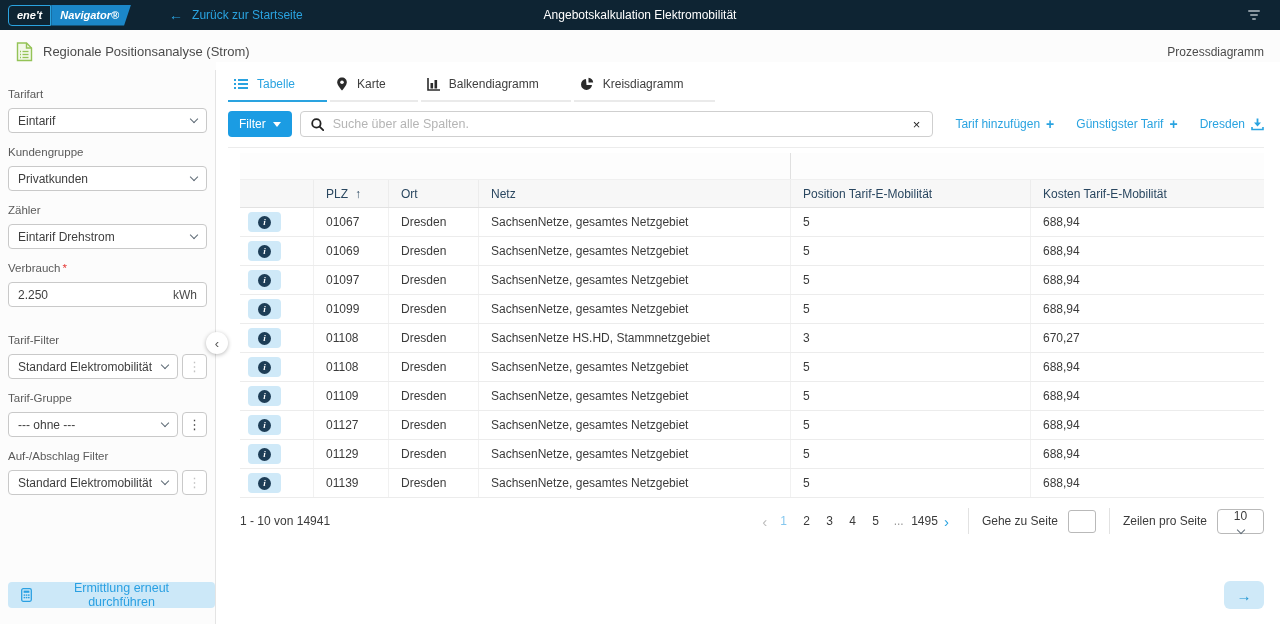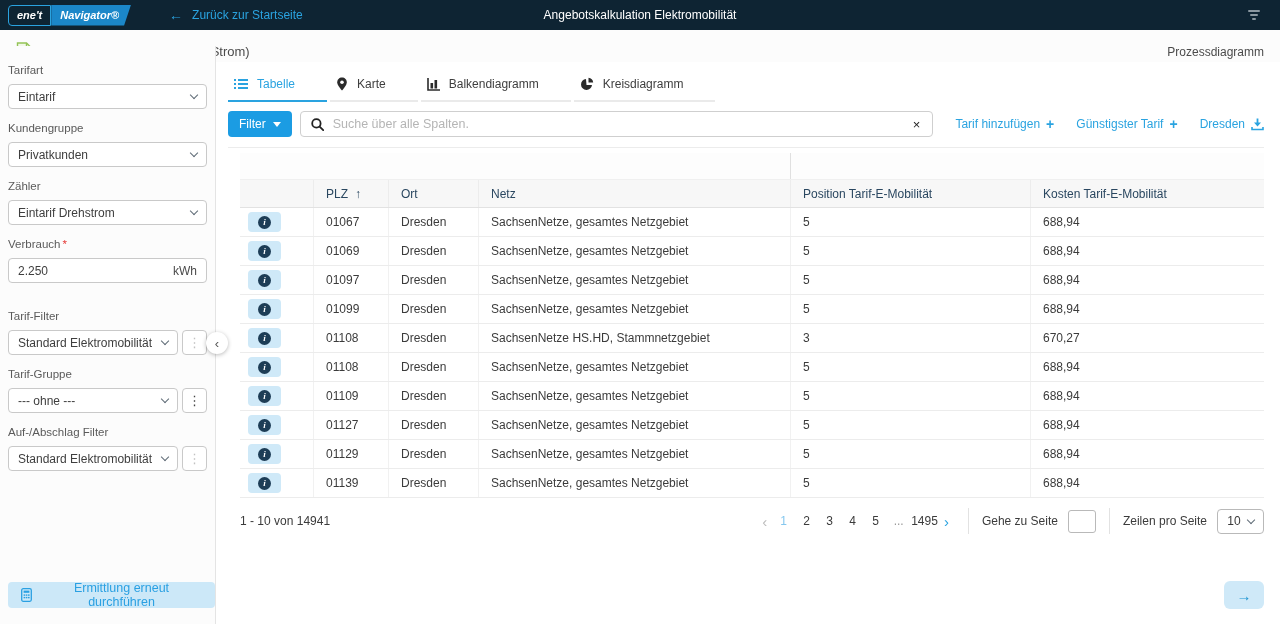--- a/index.html
+++ b/index.html
@@ -17,21 +17,21 @@
   .menu-icon { margin-left:auto; margin-right:16px; display:flex; flex-direction:column; align-items:center; gap:2px; cursor:pointer; padding:4px; }
   .menu-icon i { display:block; height:2px; background:#8a97a0; border-radius:1px; }
   .menu-icon i:nth-child(1){ width:12px; } .menu-icon i:nth-child(2){ width:8px; } .menu-icon i:nth-child(3){ width:4px; }
 
   
   .page-header { position:absolute; top:30px; left:0; right:0; height:44px; background:#fcfcfc; border-bottom:1px solid #e9e9e9; display:flex; align-items:center; padding:0 16px; gap:10px; }
   .page-header .title { font-size:13px; color:#4b4b4b; }
   .page-header .process { margin-left:auto; font-size:12px; color:#4b4b4b; cursor:pointer; }
 
   
-  .sidebar { position:absolute; top:46px; left:0; bottom:0; width:216px; background:#fcfcfc; border-right:1px solid #e4e4e4; padding:17px 8px 0 8px; }
+  .sidebar { position:absolute; top:70px; left:0; bottom:0; width:216px; background:#fcfcfc; border-right:1px solid #e4e4e4; padding:17px 8px 0 8px; }
   .field { margin-bottom:12px; }
   .field.gap-before { margin-top:26px; }
   .flabel { font-size:11.5px; color:#5a5a5a; margin-bottom:7px; line-height:14px; }
   .flabel .req { color:#e53935; margin-left:2px; }
   .control { height:25px; border:1px solid #c9c9c9; border-radius:4px; background:#fff; display:flex; align-items:center; padding:0 9px; font-size:12px; color:#3e3e3e; cursor:pointer; }
   .control .val { flex:1; white-space:nowrap; overflow:hidden; }
   .chev { width:6px; height:6px; border-right:1.5px solid #5f6b76; border-bottom:1.5px solid #5f6b76; transform:rotate(45deg); margin-top:-3px; flex:none; }
   .inputrow input { flex:1; border:none; outline:none; font-size:12px; color:#3e3e3e; width:100%; font-family:"Liberation Sans", sans-serif; background:transparent; }
   .inputrow .unit { color:#4a4a4a; font-size:12px; }
   .withkebab { display:flex; gap:4px; }
@@ -79,21 +79,21 @@
   .tfooter { display:flex; align-items:center; margin:9px 16px 0 24px; height:28px; font-size:12px; }
   .pagination { margin-left:auto; display:flex; align-items:center; }
   .page-item { min-width:21px; text-align:center; color:#3b3b3b; cursor:pointer; }
   .page-item.current { color:#85c7ee; }
   .page-item.ellipsis { color:#9a9a9a; cursor:default; }
   .pg-arrow { font-size:15px; padding:0 6px; cursor:pointer; line-height:1; }
   .pg-prev { color:#bdbdbd; } .pg-next { color:#2aa3e0; }
   .vdiv { width:1px; height:26px; background:#e2e2e2; margin:0 13px; }
   .goto-wrap, .rpp-wrap { display:flex; align-items:center; gap:10px; color:#3b3b3b; }
   .goto-input { width:28px; height:23px; border:1px solid #b9b9b9; border-radius:3px; outline:none; font-size:12px; text-align:center; font-family:"Liberation Sans", sans-serif; }
-  .rpp-select { width:47px; height:25px; border:1px solid #b9b9b9; border-radius:4px; background:#fff; display:flex; align-items:center; justify-content:center; gap:7px; font-size:12px; cursor:pointer; }
+  .rpp-select { width:47px; height:25px; border:1px solid #b9b9b9; border-radius:4px; background:#fff; display:flex; align-items:center; justify-content:center; gap:7px; font-size:12px; cursor:pointer;flex-direction:column; }
   .next-btn { position:absolute; right:16px; bottom:15px; width:40px; height:28px; background:#cfe9f8; border:none; border-radius:6px; color:#2196d3; font-size:15px; font-weight:bold; cursor:pointer; display:flex; align-items:center; justify-content:center; font-family:"Liberation Sans", sans-serif; }
 </style>
 </head>
 <body>
 
 <div class="topbar">
   <div class="logo">
     <span class="logo-left">ene't</span>
     <span class="logo-right">Navigator®</span>
   </div>

